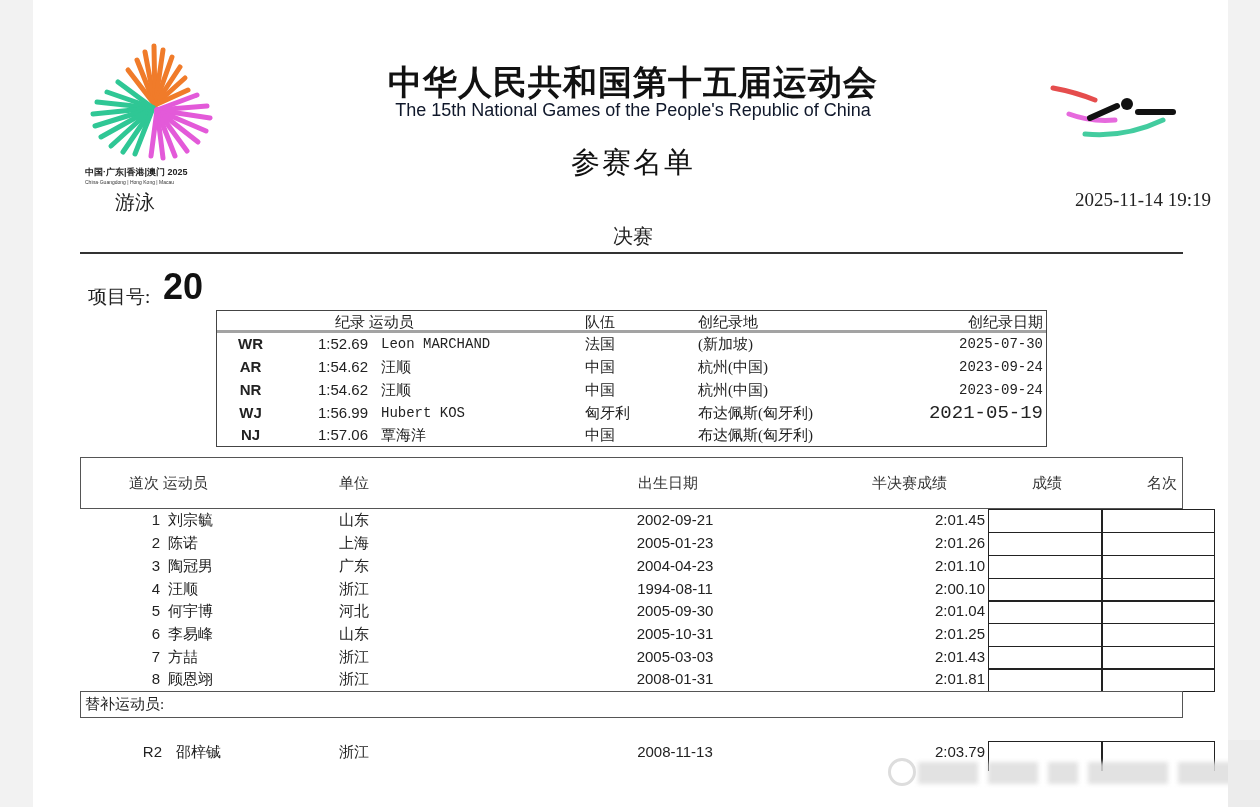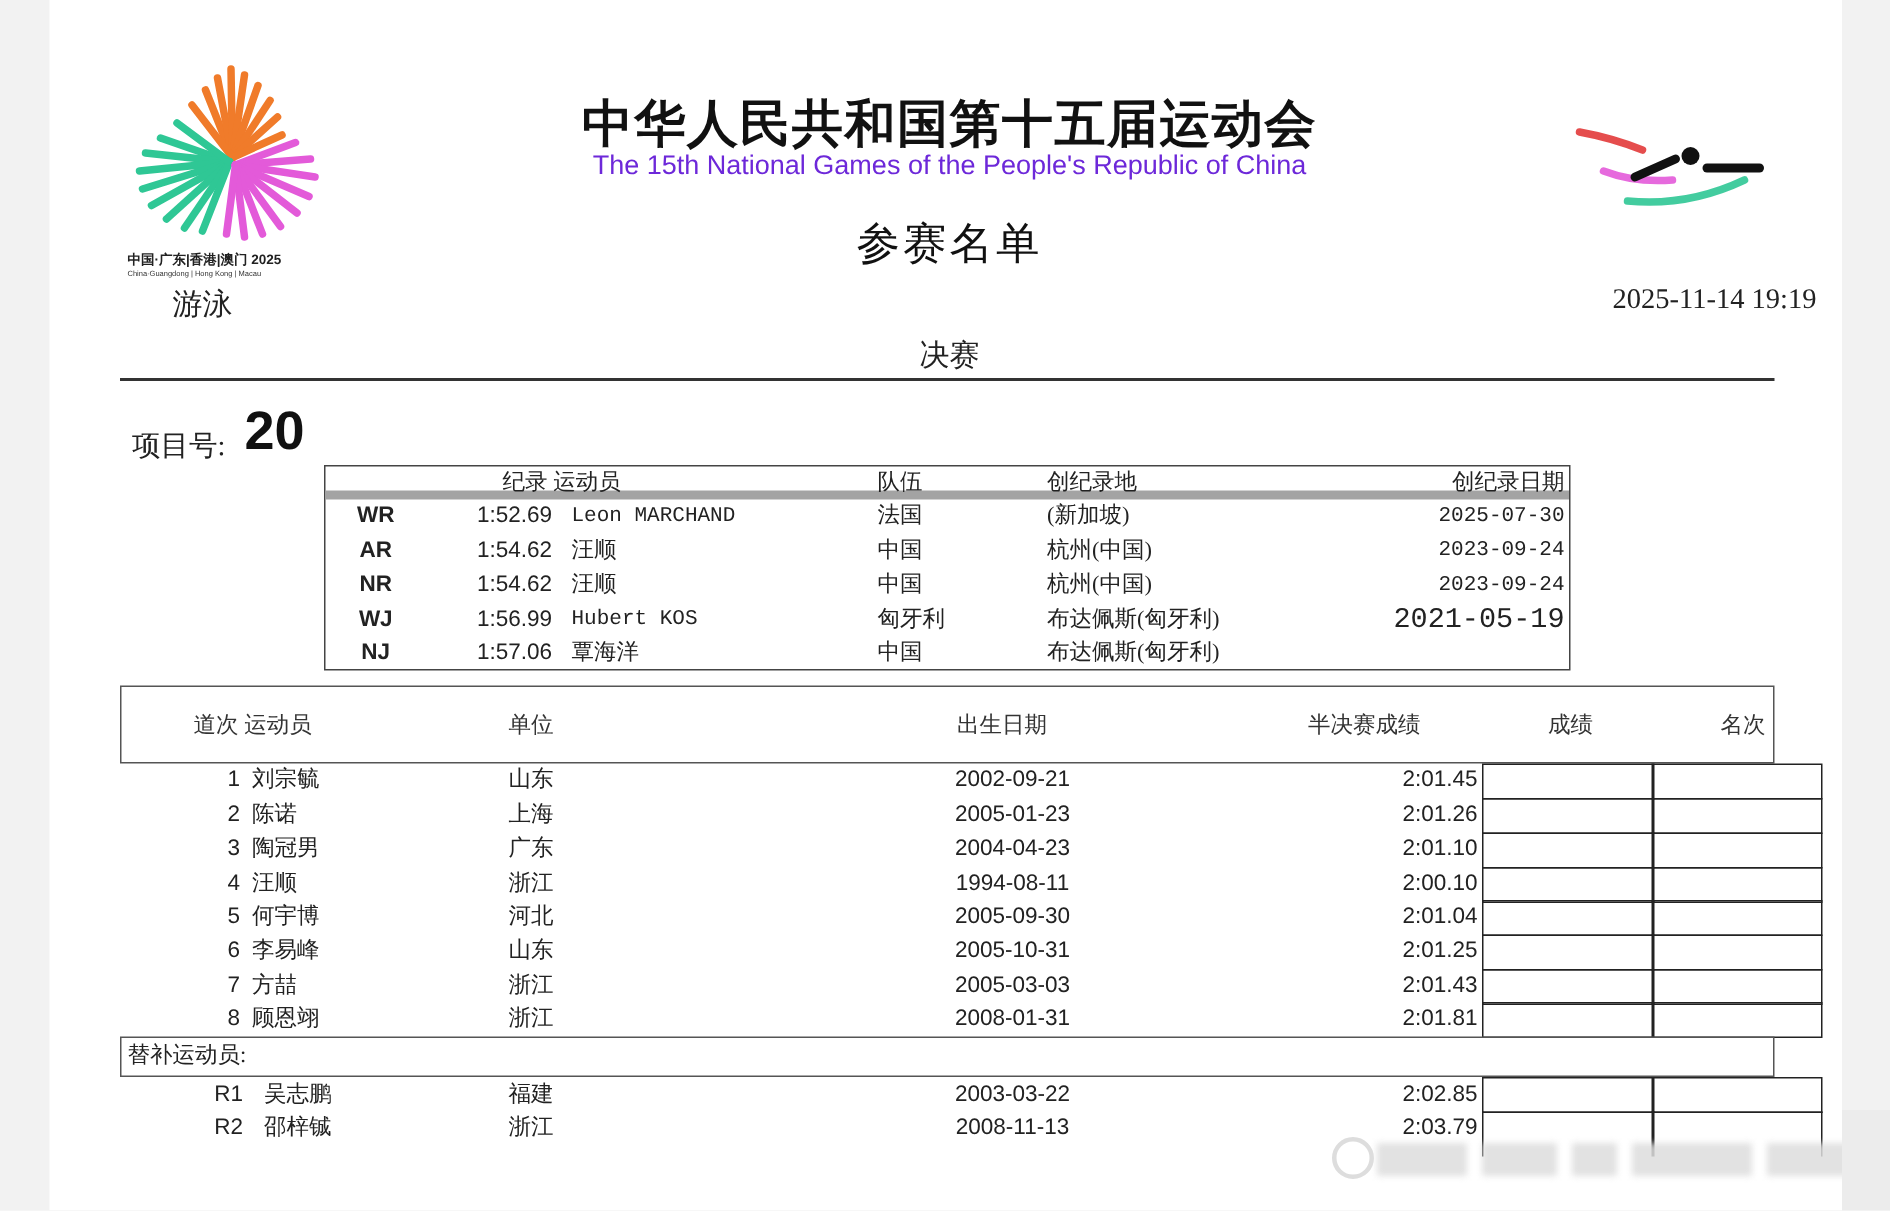--- a/index.html
+++ b/index.html
@@ -5,37 +5,37 @@
   * { box-sizing: border-box; margin: 0; padding: 0; }
   html, body { width: 1260px; height: 807px; overflow: hidden; background: #f2f2f2; }
   body { position: relative; font-family: "Liberation Serif", "DejaVu Serif", serif; color: #222; }
   .page { position: absolute; left: 33px; top: 0; width: 1195px; height: 807px; background: #ffffff; }
   .abs { position: absolute; }
   .sans { font-family: "Liberation Sans", "DejaVu Sans", sans-serif; }
   .serif { font-family: "Liberation Serif", "DejaVu Serif", serif; }
   .mono { font-family: "Liberation Mono", "DejaVu Sans Mono", monospace; }
 
   .title-cn { left: 350px; top: 60px; width: 500px; text-align: center; font-size: 34px; font-weight: bold; letter-spacing: 1px; color: #111; font-family: "DejaVu Sans", sans-serif; }
-  .title-en { left: 330px; top: 100px; width: 540px; text-align: center; font-size: 18px; color: #6d28d9; }
+  .title-en { left: 330px; top: 100px; width: 540px; text-align: center; font-size: 18px; color: #0f172a; }
   .doc-title { left: 450px; top: 143px; width: 300px; text-align: center; font-size: 29px; color: #111; letter-spacing: 2px; }
 
   .sport { left: 50px; top: 189px; font-size: 20px; margin-left: 32px; }
   .datetime { right: 17px; top: 189px; font-size: 19px; text-align: right; }
   .event { left: 50px; top: 223px; font-size: 20px; }
   .phase { left: 580px; top: 223px; font-size: 20px; }
   .venue { right: 17px; top: 223px; font-size: 20px; text-align: right; }
   .hr-main { left: 47px; top: 252px; width: 1103px; height: 2px; background: #333; }
 
   .evno-label { left: 55px; top: 284px; font-size: 19px; }
   .evno-value { left: 130px; top: 266px; font-size: 36px; font-weight: bold; color: #111; }
 
   .records { left: 183px; top: 310px; width: 831px; height: 137px; border: 1.5px solid #444; }
   .rec-row { position: absolute; left: 0; width: 100%; height: 22px; font-size: 15px; line-height: 22px; }
   .rec-row span { position: absolute; white-space: nowrap; }
-  .rec-head { top: 0; border-bottom: 6px solid #a3a3a3; height: 22px; }
+  .rec-head { top: 0; border-bottom: 3px solid #a3a3a3; height: 22px; }
   .rec-code { left: 0; width: 67px; text-align: center; font-weight: bold; }
   .rec-time { left: 80px; width: 71px; text-align: right; }
   .rec-name { left: 164px; }
   .rec-team { left: 368px; }
   .rec-place { left: 481px; }
   .rec-date { right: 3px; text-align: right; }
 
   .start-box { left: 47px; top: 457px; width: 1103px; height: 52px; border: 1.5px solid #555; }
   .hdr { position: absolute; top: 16px; font-size: 15px; color: #333; white-space: nowrap; }
   .start-row { position: absolute; left: 47px; width: 1103px; height: 23px; font-size: 15px; line-height: 22px; }
@@ -254,29 +254,20 @@
     <span class="c-name">顾恩翊</span>
     <span class="c-org">浙江</span>
     <span class="c-dob sans">2008-01-31</span>
     <span class="c-semi sans">2:01.81</span>
     <div class="grid-cell g-res" style="top:0;"></div>
     <div class="grid-cell g-rank" style="top:0;"></div>
   </div>
 
   <div class="abs reserve-bar">替补运动员:</div>
 
-  <div class="start-row" style="top:719px;">
-    <span class="r-lane sans">R1</span>
-    <span class="r-name">吴志鹏</span>
-    <span class="c-org">福建</span>
-    <span class="c-dob sans">2003-03-22</span>
-    <span class="c-semi sans">2:02.85</span>
-    <div class="grid-cell g-res" style="top:-1px;"></div>
-    <div class="grid-cell g-rank" style="top:-1px;"></div>
-  </div>
   <div class="start-row" style="top:741px;">
     <span class="r-lane sans">R2</span>
     <span class="r-name">邵梓铖</span>
     <span class="c-org">浙江</span>
     <span class="c-dob sans">2008-11-13</span>
     <span class="c-semi sans">2:03.79</span>
     <div class="grid-cell g-res" style="top:0; height:30px; border-bottom:none;"></div>
     <div class="grid-cell g-rank" style="top:0; height:30px; border-bottom:none;"></div>
   </div>
 

